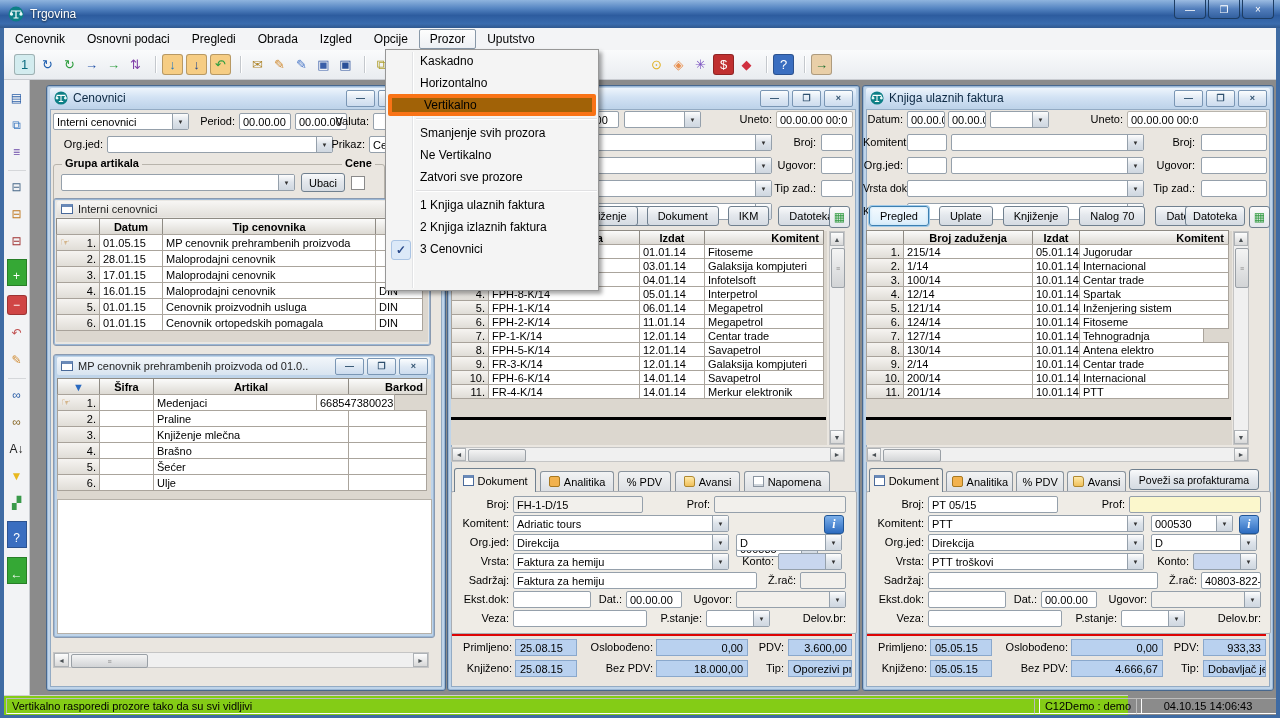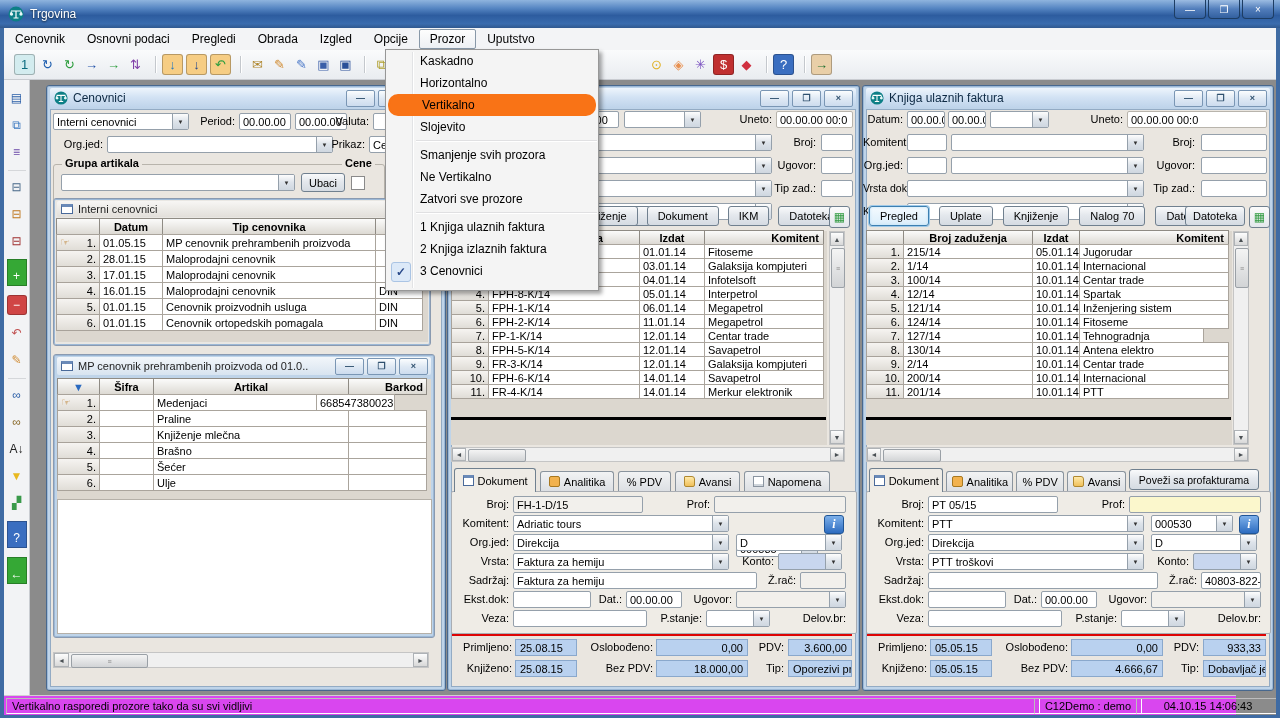--- a/index.html
+++ b/index.html
@@ -25,21 +25,21 @@
   .tbi{width:19px;height:19px;margin-right:3px;display:flex;align-items:center;justify-content:center;
     font-size:13px;border-radius:3px;flex:0 0 auto}
   .tbi.grp{margin-left:14px;position:relative}
   .tbi.grp::before{content:"";position:absolute;left:-8px;top:1px;height:17px;border-left:1px solid #c4c8cd;border-right:1px solid #fff}
   .tbi.far{margin-left:253px}
   .sidebar{position:absolute;left:4px;top:80px;width:26px;height:615px;background:#f2f3f5;
     border-right:1px solid #c9ccd1;box-sizing:border-box}
   .sbi{width:18px;height:18px;margin:9px auto 0 auto;display:flex;align-items:center;justify-content:center;
     font-size:12px;border-radius:3px}
   .sbi.grp{border-top:1px solid #d5d7da;padding-top:6px;height:19px;border-radius:0}
-  .statusbar{position:absolute;left:4px;top:695px;width:1232px;height:20px;background:#d946ef;border-top:1px solid #d0d0d0}
+  .statusbar{position:absolute;left:4px;top:695px;width:1124px;height:20px;background:#84cc16;border-top:1px solid #d0d0d0}
   .ssec{position:absolute;top:2px;height:14px;border:1px solid;border-color:#bdbdbd #fdfdfd #fdfdfd #bdbdbd;
     font-size:11px;padding:0 5px;display:flex;align-items:center;white-space:nowrap;overflow:hidden}
   .brd{position:absolute;background:linear-gradient(90deg,#3f6ba3,#2d5globalThis)} 
   .brd{background:#3f6ba3}
   
   .mdibg{position:absolute;left:30px;top:80px;width:1246px;height:615px;background:#8b8b8b}
   .mdiwin{position:absolute;background:#bfd4e9;border:1px solid #48688e;border-radius:3px;
     box-shadow:inset 0 0 0 1px #9cb8d6}
   .wtitle{position:absolute;left:3px;top:2px;right:3px;height:20px;
     background:linear-gradient(#eef5fc,#d3e3f4 45%,#bed3ea);border-radius:2px;
@@ -104,21 +104,21 @@
   .sb{position:absolute;background:#f0f0f0;border:1px solid #c5c5c5;box-sizing:border-box}
   .sbarr{position:absolute;background:linear-gradient(#fdfdfd,#d8d8d8);border:1px solid #aeb2b6;
     color:#4a5054;font-size:7px;display:flex;align-items:center;justify-content:center;box-sizing:border-box}
   .sbthumb{position:absolute;background:linear-gradient(#f4f4f4,#d2d4d6);border:1px solid #9aa0a6;border-radius:2px;
     display:flex;align-items:center;justify-content:center;font-size:7px;color:#888}
   
   .dmenu{position:absolute;left:385px;top:49px;width:212px;height:240px;background:#f4f4f4;
     border:1px solid #979797;box-shadow:3px 3px 4px rgba(0,0,0,.35);z-index:50}
   .dmenu::before{content:"";position:absolute;left:26px;top:2px;bottom:2px;border-left:1px solid #e2e3e5;border-right:1px solid #fff}
   .mi{position:relative;height:22px;display:flex;align-items:center;font-size:12px;padding-left:32px;margin:0 2px;box-sizing:border-box}
-  .mi.hl{background:#f97316;border:2px solid #f97316;border-radius:10px}
+  .mi.hl{background:#a16207;border:4px solid #f97316;border-radius:2px}
   .msep{height:1px;background:#e0e0e2;border-bottom:1px solid #fff;margin:2px 1px 2px 30px}
   .mcheck{position:absolute;left:3px;top:2px;width:18px;height:18px;border:1px solid #aac4e4;border-radius:3px;
     background:#dce9f8;color:#2a4a8a;font-size:12px;display:flex;align-items:center;justify-content:center;font-weight:bold}
   .dlgicon{width:12px;height:10px;background:#fff;border:1px solid #4a6a9a;border-top:3px solid #6a8ab8;box-sizing:border-box;flex:0 0 auto}
   .logo{flex:0 0 auto}
 </style>
 </head>
 <body>
 
 <div class="titlebar">
@@ -871,23 +871,20 @@
 
   <div class="mi">
         <span>Kaskadno</span>
       </div>
       <div class="mi">
         <span>Horizontalno</span>
       </div>
       <div class="mi hl">
         <span>Vertikalno</span>
       </div>
-      <div class="mi">
-        <span>Slojevito</span>
-      </div>
     </div>
   <div class="msep"></div>
   <div>
 
   <div class="mi">
         <span>Smanjenje svih prozora</span>
       </div>
       <div class="mi">
         <span>Ne Vertikalno</span>
       </div>

